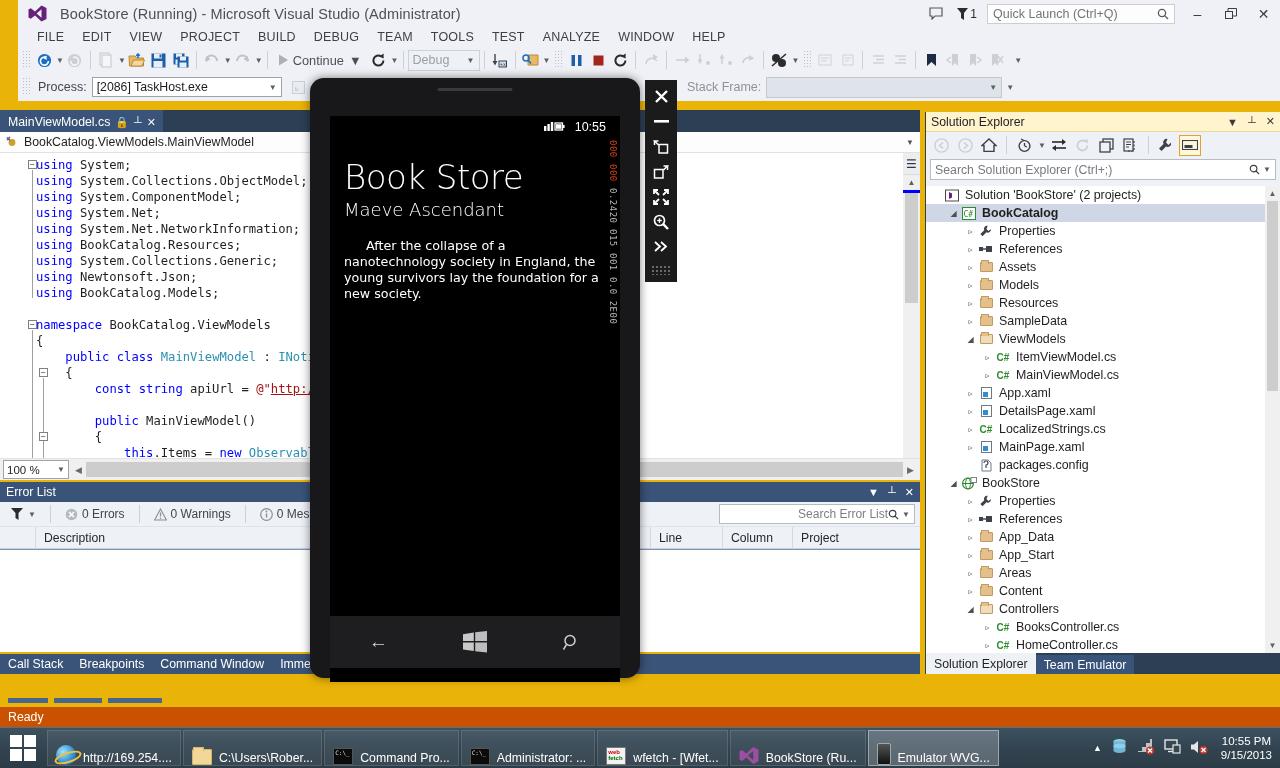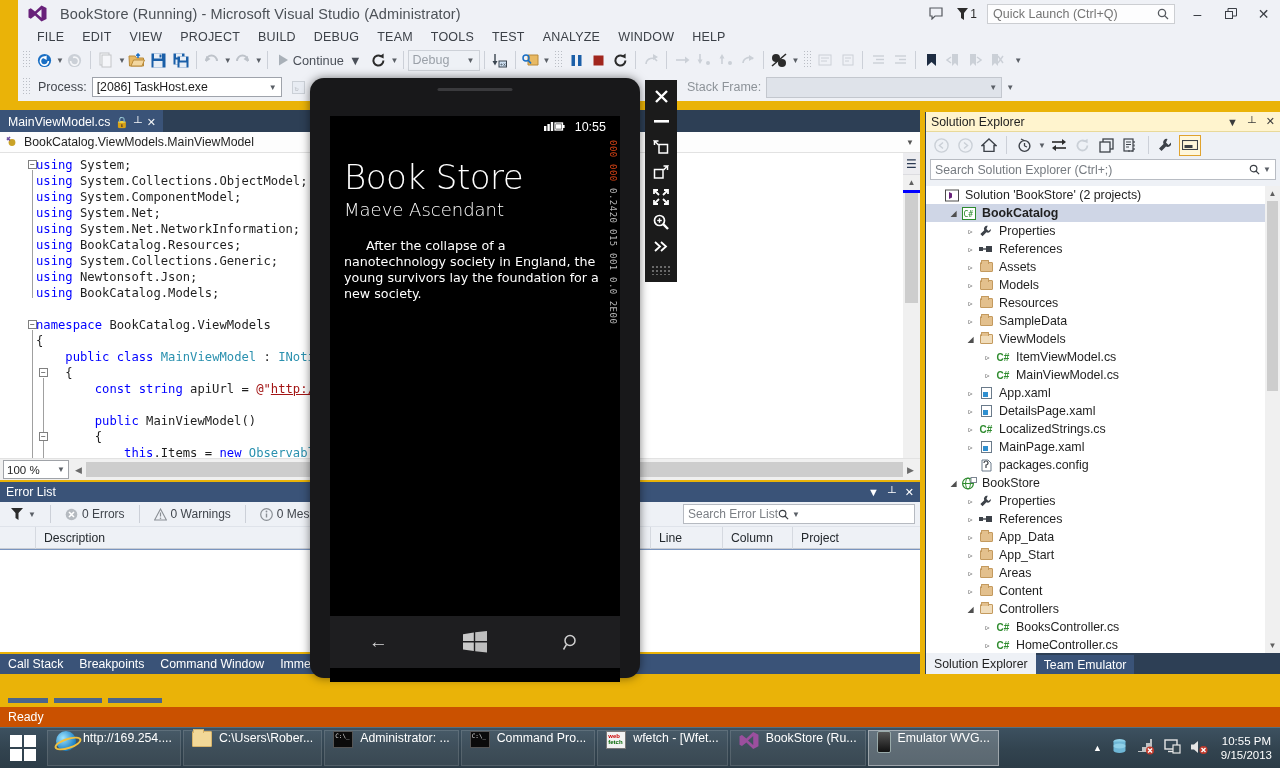--- a/index.html
+++ b/index.html
@@ -145,22 +145,22 @@
   .panel-head{
     height:20px;background:#3a5378;color:#fff;display:flex;align-items:center;padding:0 6px;
     font-size:12.3px;justify-content:space-between;
   }
   .panel-head .ctrls{display:flex;gap:9px;align-items:center;font-size:11px;}
   .el-toolbar{
     height:25px;background:#eef1f6;display:flex;align-items:center;padding:0 5px;gap:4px;border-bottom:1px solid #dfe3ea;
   }
   .el-chip{display:flex;align-items:center;gap:4px;font-size:12px;color:#40454c;padding:0 6px;}
   .el-search{
-    margin-left:auto;width:232px;height:20px;background:#fff;border:1px solid #b6bac1;display:flex;
-    align-items:center;padding:0 4px;font-size:12px;color:#7b7f85;justify-content:flex-start;
+    margin-left:auto;width:196px;height:20px;background:#fff;border:1px solid #b6bac1;display:flex;
+    align-items:center;padding:0 4px;font-size:12px;color:#7b7f85;justify-content:flex-end;
   }
   .el-cols{
     height:22px;background:#eef1f6;display:flex;align-items:center;font-size:12.2px;color:#24292e;
     border-bottom:1px solid #c9cdd4;
   }
   .el-col{padding:0 8px;border-right:1px solid #d5d9e0;height:22px;display:flex;align-items:center;}
   .el-body{position:absolute;left:0;right:0;top:67px;bottom:0;background:#fff;border-top:1px solid #7a95bf;}
 
   
   .dock-tabs{
@@ -278,21 +278,21 @@
   
   #taskbar{
     position:absolute;left:0;top:727px;width:1280px;height:41px;
     background:linear-gradient(#3d5160,#32434f 55%,#2c3c47);
     display:flex;align-items:center;border-top:1px solid #55707f;
   }
   .start-btn{
     width:46px;height:41px;display:flex;align-items:center;justify-content:center;
   }
   .tb-item{
-    height:36px;margin:0 1px;padding:0 8px;display:flex;align-items:flex-start;gap:7px;
+    height:36px;margin:0 1px;padding:0 8px;display:flex;align-items:flex-end;gap:7px;
     background:rgba(255,255,255,.06);border:1px solid rgba(255,255,255,.13);
     color:#fff;font-size:12.3px;max-width:160px;
   }
   .tb-item.active{background:rgba(255,255,255,.22);border-color:rgba(255,255,255,.4);}
   .tb-item .lbl{white-space:nowrap;overflow:hidden;text-overflow:ellipsis;}
   .tray{margin-left:auto;display:flex;align-items:center;gap:9px;padding-right:8px;color:#fff;}
   .clock{display:flex;flex-direction:column;align-items:center;font-size:11.5px;line-height:14px;color:#fff;padding-left:4px;}
   .ie-ico{width:20px;height:20px;border-radius:50%;
     background:radial-gradient(circle at 35% 35%, #9fe4ff, #1a7fc4 70%);position:relative;}
   .ie-ico:after{content:"";position:absolute;left:-2px;top:7px;width:24px;height:7px;border:2px solid #f0c040;border-radius:50%;transform:rotate(-18deg);}
@@ -1207,25 +1207,25 @@
   <div class="tb-item">
     <span class="ie-ico"></span>
     <span class="lbl">http://169.254....</span>
   </div>
   <div class="tb-item">
     <span class="folder-ico"></span>
     <span class="lbl">C:\Users\Rober...</span>
   </div>
   <div class="tb-item">
     <span class="cmd-ico"></span>
-    <span class="lbl">Administrator: ...</span>
+    <span class="lbl">Command Pro...</span>
   </div>
   <div class="tb-item">
     <span class="cmd-ico"></span>
-    <span class="lbl">Command Pro...</span>
+    <span class="lbl">Administrator: ...</span>
   </div>
   <div class="tb-item">
     <span class="wfetch-ico">web<br><span style="color:#060">fetch</span></span>
     <span class="lbl">wfetch - [Wfet...</span>
   </div>
   <div class="tb-item">
     <svg width="20" height="19" viewBox="0 0 19 17">
         <path d="M13.5 0.5 L18.5 3 v11 l-5 2.5 -6.5 -6 -4.2 3.2 -2.3 -1.2 V4.5 L2.8 3.3 7 6.5 z M13.5 4.2 L8.6 8.5 l4.9 4.3 z" fill="#9b4f9e"></path>
       </svg>
     <span class="lbl">BookStore (Ru...</span>

